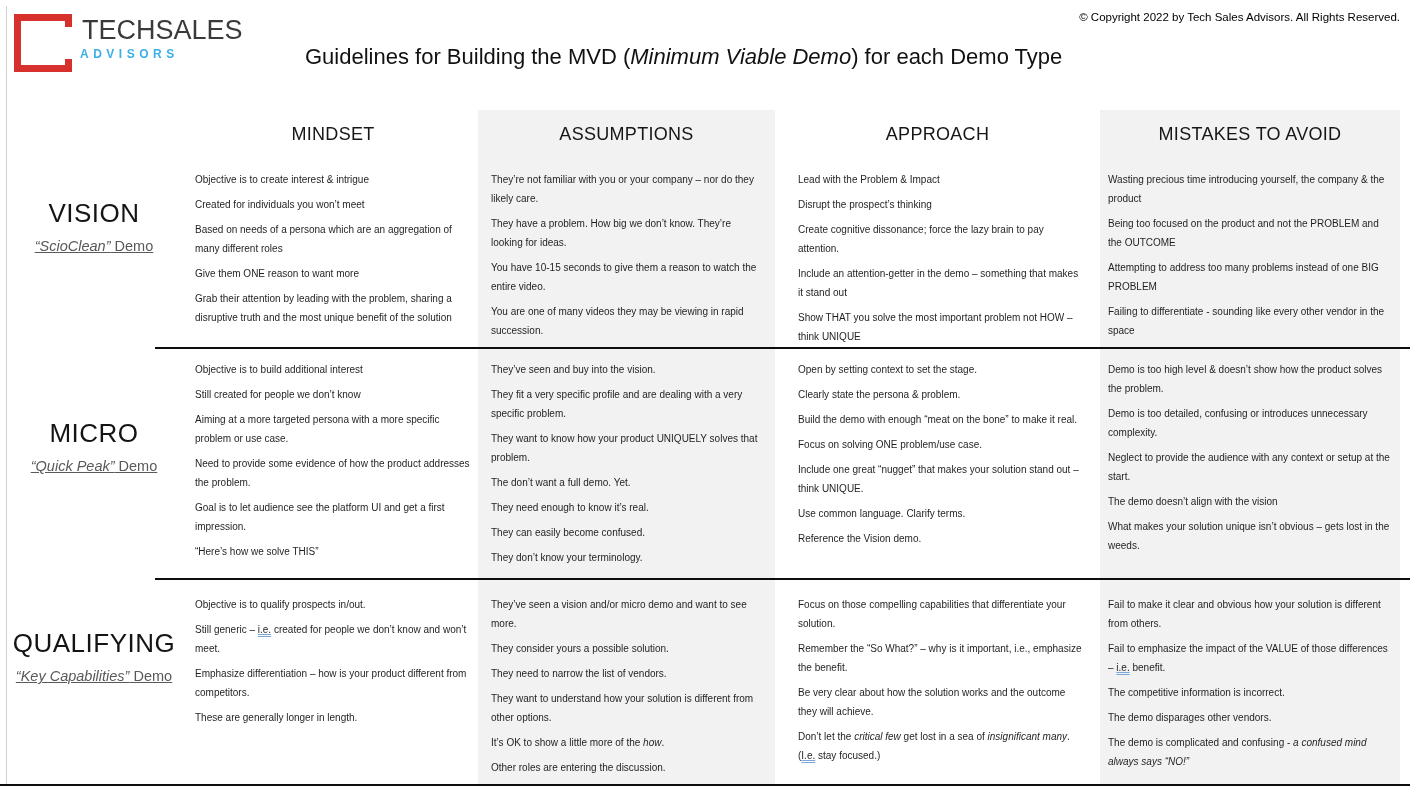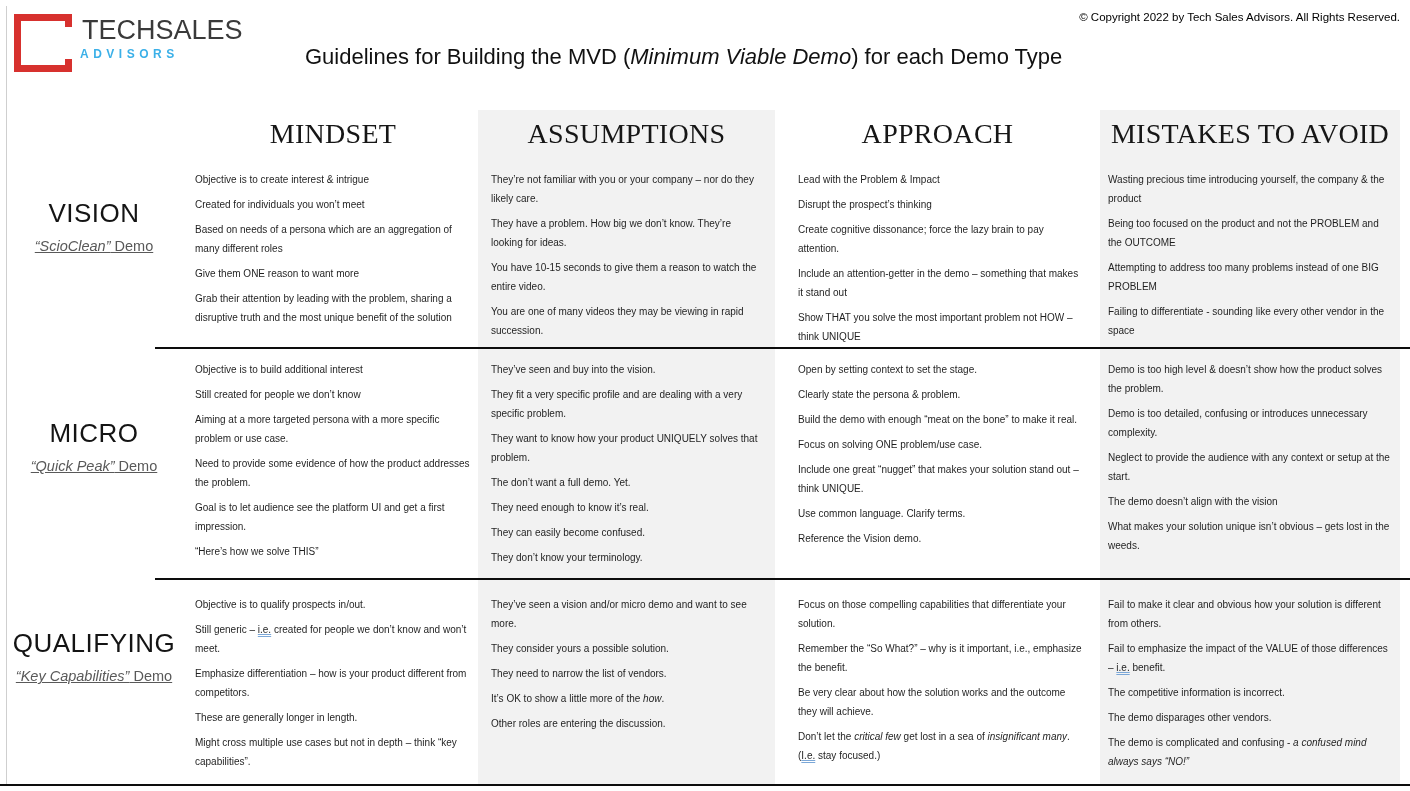--- a/index.html
+++ b/index.html
@@ -34,21 +34,21 @@
   
   .sep{position:absolute;height:0;border-top:2px solid #0d0d0d;}
   .sep-1{top:347px;left:155px;width:1255px;}
   .sep-2{top:578px;left:155px;width:1255px;}
   .sep-bottom{top:784px;left:0;width:1410px;}
 
   
   .table{position:absolute;left:0;top:110px;width:1400px;}
   .grid5{display:grid;grid-template-columns:188px 290px 297px 325px 300px;}
   .colheads{height:48px;align-items:center;}
-  .colhead{text-align:center;font-size:28px;color:#161616;letter-spacing:0.3px;font-family:Liberation Serif, serif;}
+  .colhead{text-align:center;font-size:18px;color:#161616;letter-spacing:0.3px;}
   .trow{box-sizing:border-box;}
   .trow1{height:189px;padding-top:12px;}
   .trow2{height:231px;padding-top:13px;}
   .trow3{height:206px;padding-top:17px;}
   .rowlabel-cell{text-align:center;}
   .trow1 .rowlabel-cell{padding-top:28px;}
   .trow2 .rowlabel-cell{padding-top:58px;}
   .trow3 .rowlabel-cell{padding-top:33px;}
   .rowlabel{font-size:26px;color:#141414;letter-spacing:0.5px;}
   .rowsub{margin-top:9px;font-size:14.5px;color:var(--sublabel-gray);text-decoration:underline;}
@@ -167,26 +167,26 @@
         <div class="grid5 trow trow3">
           <div class="rowlabel-cell">
             <div class="rowlabel">QUALIFYING</div>
             <div class="rowsub"><span class="it">“Key Capabilities”</span><span> Demo</span></div>
           </div>
           <div class="cell c1">
             <p class="para"><span>Objective is to qualify prospects in/out.</span></p>
             <p class="para"><span>Still generic – </span><span class="ul">i.e.</span><span> created for people we don’t know and won’t meet.</span></p>
             <p class="para"><span>Emphasize differentiation – how is your product different from competitors.</span></p>
             <p class="para"><span>These are generally longer in length.</span></p>
-            <p class="para"><span>Might cross multiple use cases but not in depth – think “key capabilities”.</span></p>
           </div>
           <div class="cell c2">
             <p class="para"><span>They’ve seen a vision and/or micro demo and want to see more.</span></p>
             <p class="para"><span>They consider yours a possible solution.</span></p>
             <p class="para"><span>They need to narrow the list of vendors.</span></p>
+            <p class="para"><span>They want to understand how your solution is different from other options.</span></p>
             <p class="para"><span>It’s OK to show a little more of the </span><span class="it">how</span><span>.</span></p>
             <p class="para"><span>Other roles are entering the discussion.</span></p>
           </div>
           <div class="cell c3">
             <p class="para"><span>Focus on those compelling capabilities that differentiate your solution.</span></p>
             <p class="para"><span>Remember the “So What?” – why is it important, i.e., emphasize the benefit.</span></p>
             <p class="para"><span>Be very clear about how the solution works and the outcome they will achieve.</span></p>
             <p class="para"><span>Don’t let the </span><span class="it">critical few</span><span> get lost in a sea of </span><span class="it">insignificant many</span><span>.  (</span><span class="ul">I.e.</span><span> stay focused.)</span></p>
           </div>
           <div class="cell c4">

